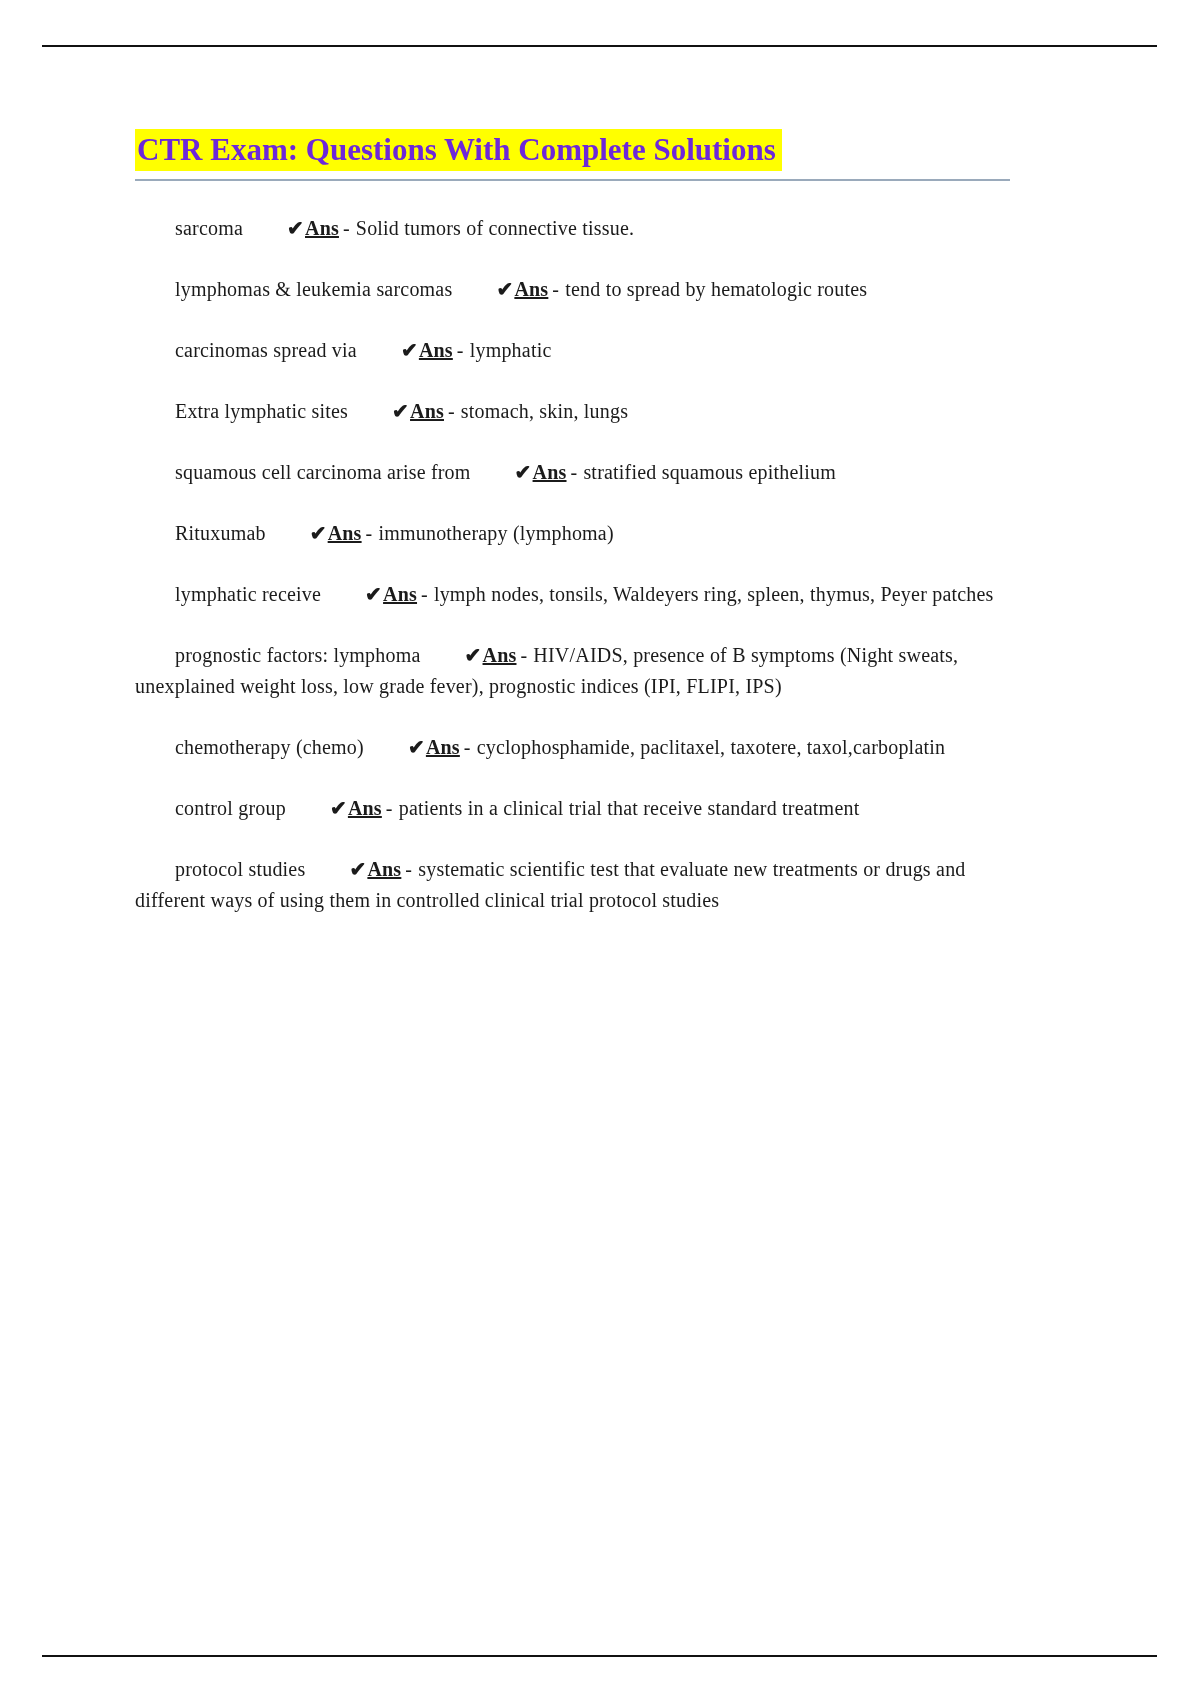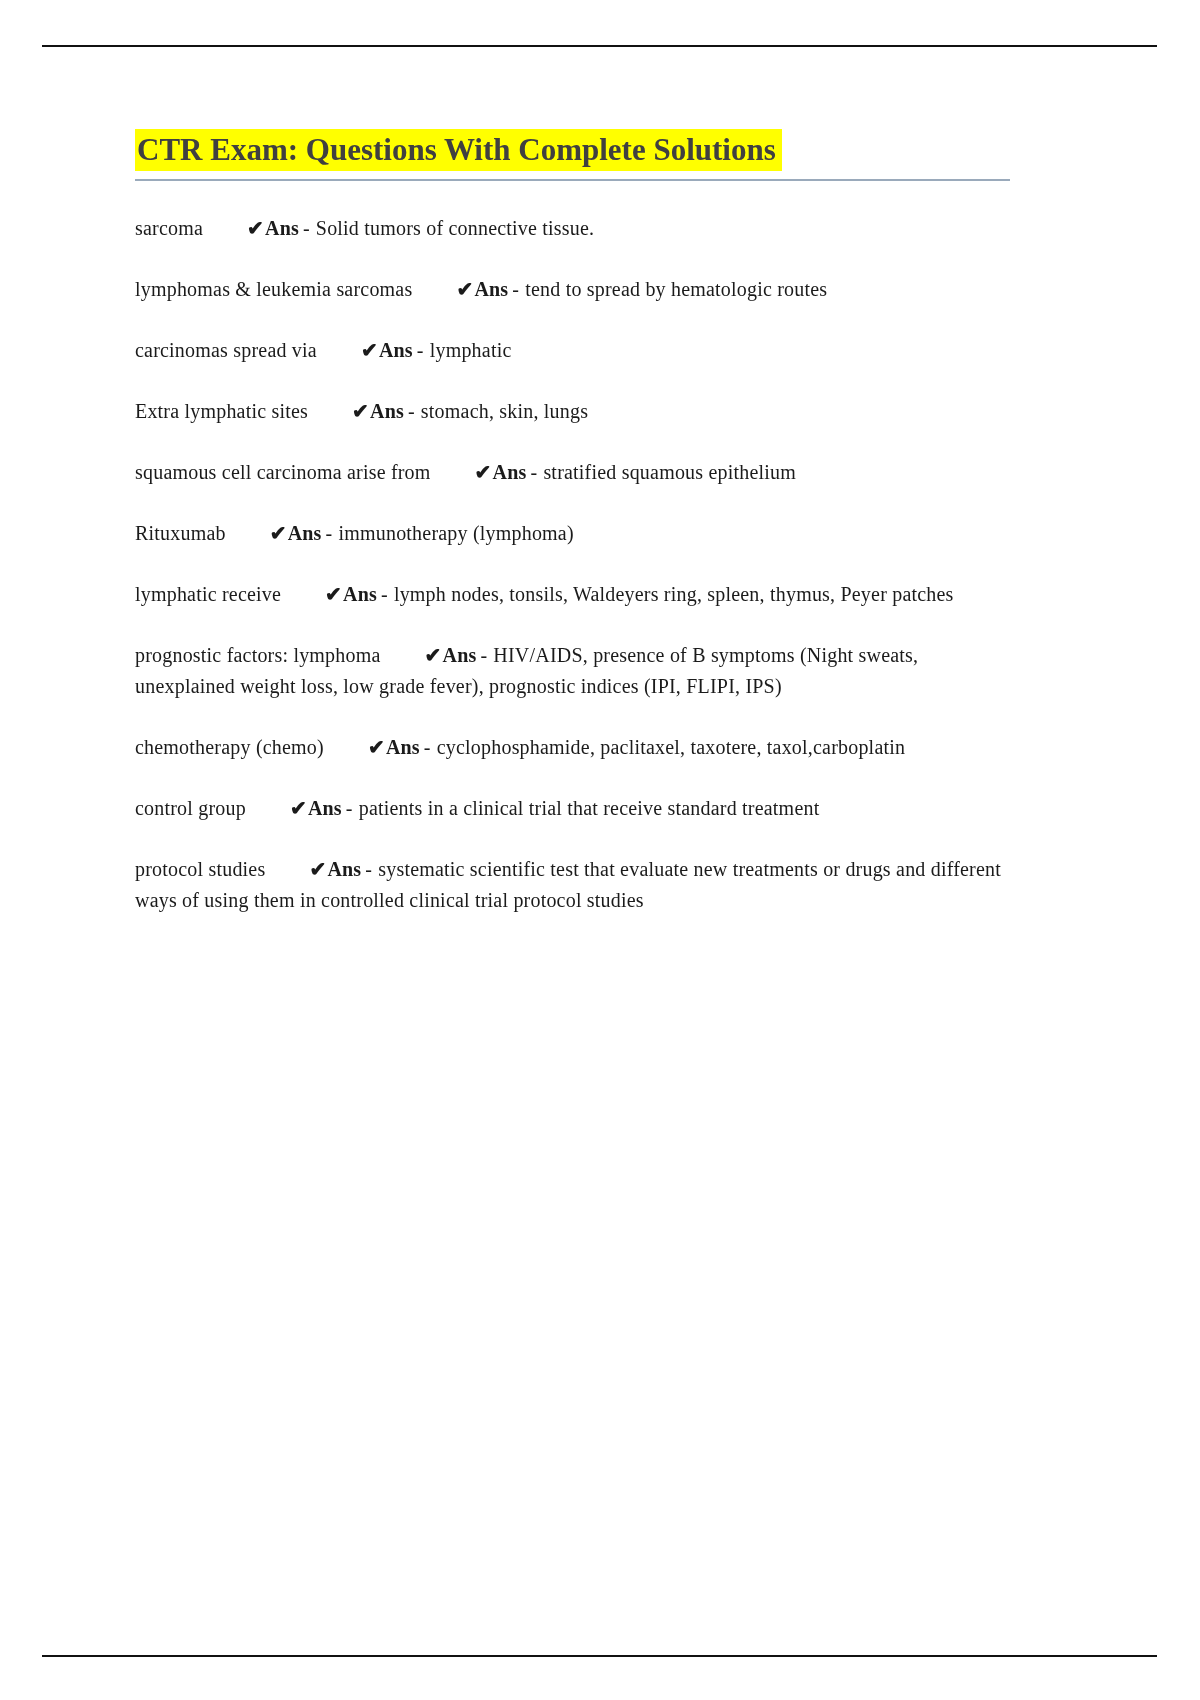--- a/index.html
+++ b/index.html
@@ -30,21 +30,21 @@
     position: absolute;
     top: 130px;
     left: 135px;
     width: 875px;
   }
   h1.doc-title {
     margin: 0;
     font-size: 31px;
     line-height: 1.3;
     font-weight: bold;
-    color: #404040;
+    color: #6d28d9;
   }
   .highlight {
     background: #ffff00;
     padding: 3px 6px 4px 2px;
   }
   .title-rule {
     margin-top: 9px;
     height: 2px;
     background: #9aaabb;
     width: 100%;
@@ -53,30 +53,32 @@
     margin-top: 32px;
   }
   p.qa {
     margin: 0 0 30px 0;
     font-size: 20px;
     line-height: 31px;
     letter-spacing: 0.2px;
   }
   .q {
     margin-right: 44px;
+    margin-left: 40px;
   }
   .marker {
     white-space: nowrap;
   }
   .check {
     font-weight: bold;
     margin-right: 1px;
   }
   .ans {
     font-weight: bold;
+    text-decoration: underline;
   }
   .dash {
     margin: 0 6px 0 4px;
   }
 </style>
 </head>
 <body>
 
 <div class="page">
   <div class="outer-rule top"></div>

